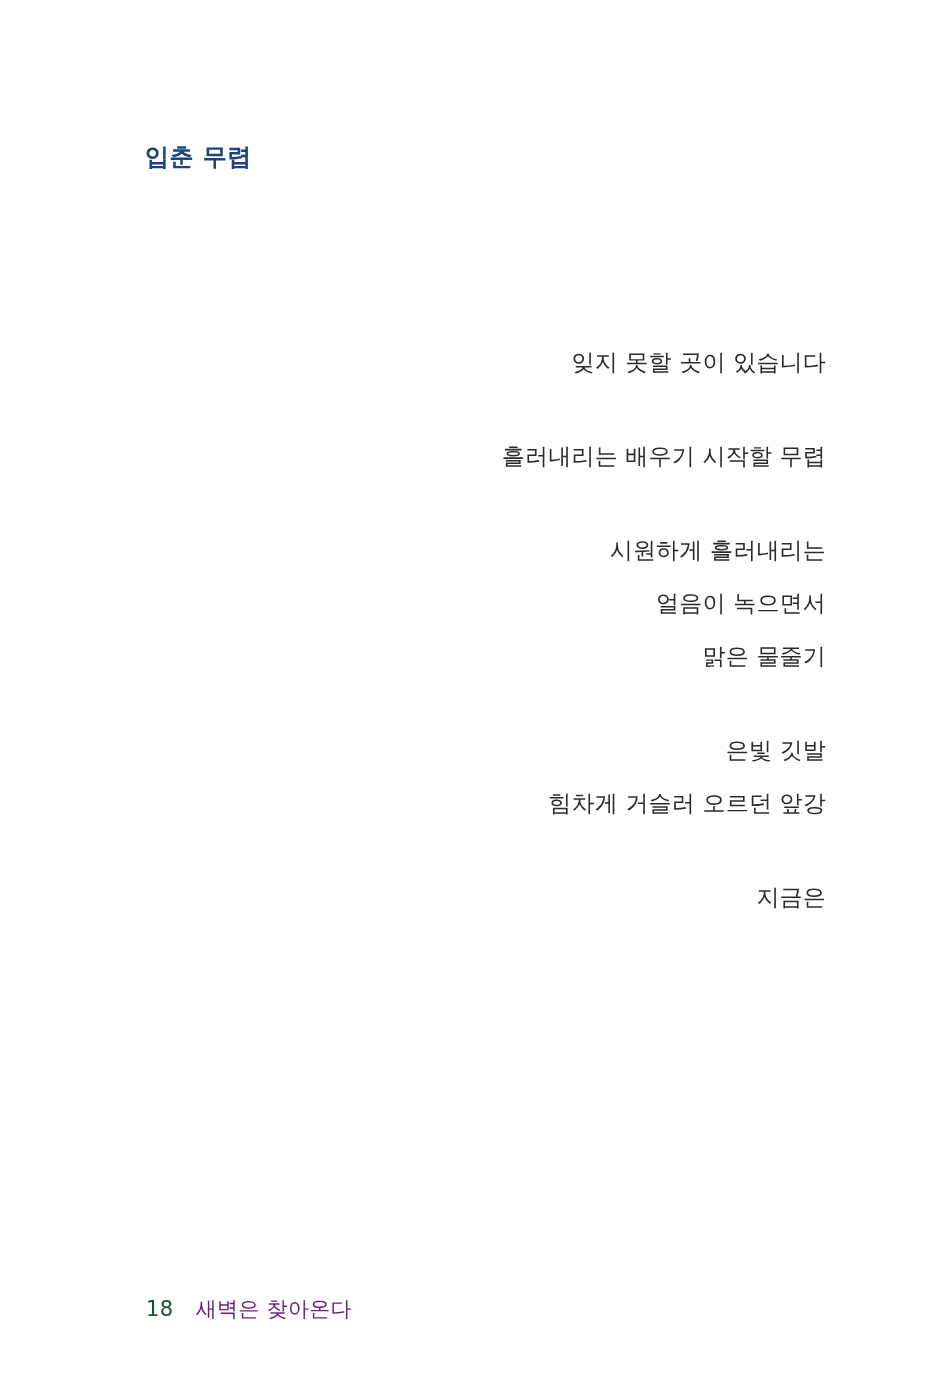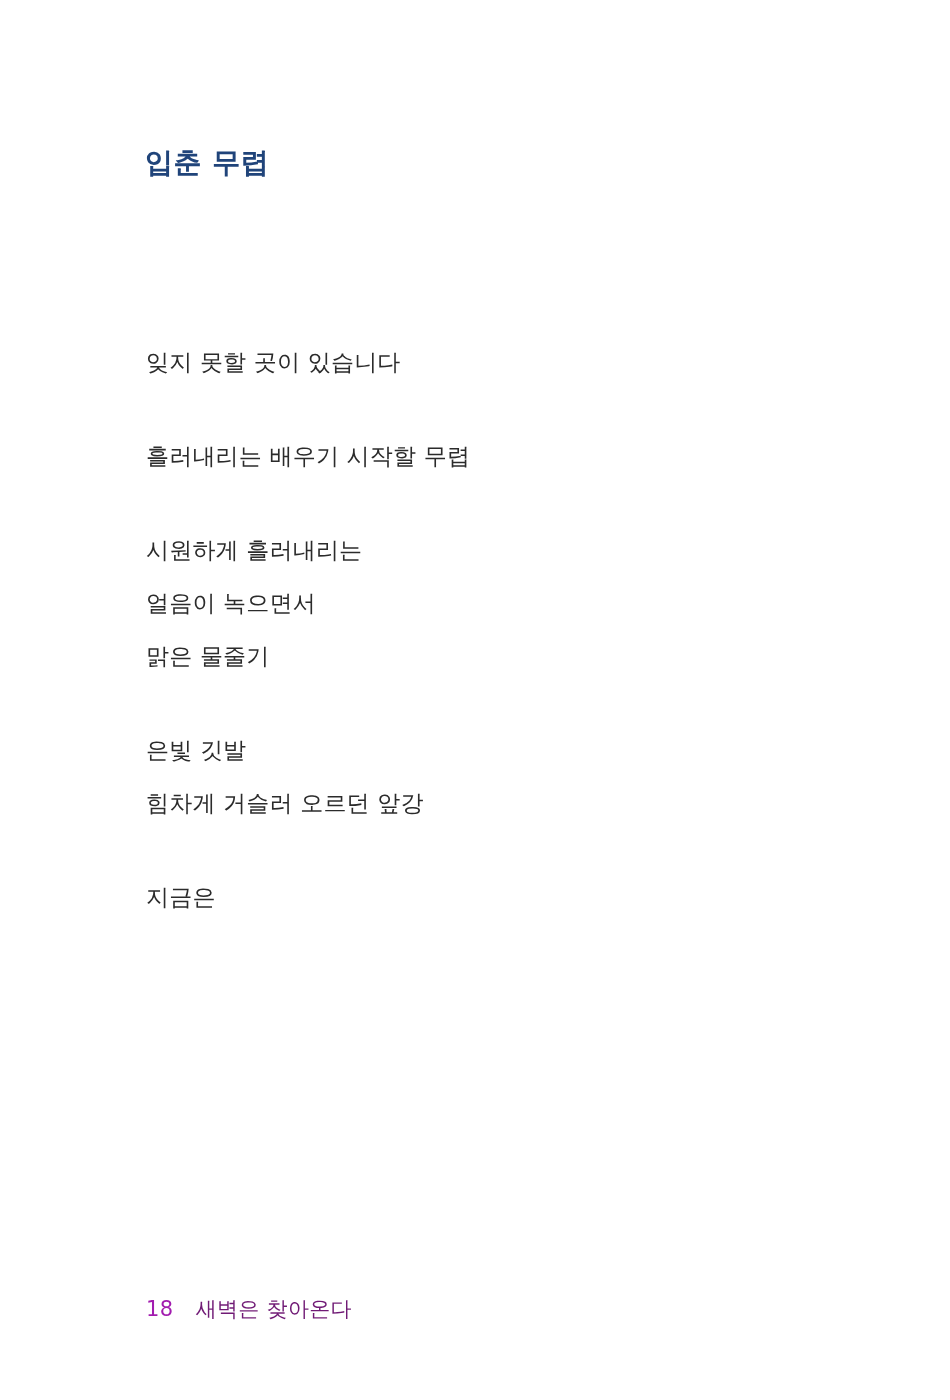--- a/index.html
+++ b/index.html
@@ -20,21 +20,21 @@
     position: absolute;
     inset: 0;
     background: #ffffff;
   }
 
   .poem-title {
     position: absolute;
     left: 145px;
     top: 125px;
     font-family: "DejaVu Sans", "Liberation Sans", sans-serif;
-    font-size: 28px;
+    font-size: 24px;
     font-weight: 700;
     letter-spacing: 0.5px;
     color: #20447a;
     white-space: pre;
   }
 
   .poem-body {
     position: absolute;
     left: 146px;
     top: 336px;
@@ -50,34 +50,35 @@
   }
   .stanza:last-child {
     margin-bottom: 0;
   }
   .line {
     display: block;
     height: 53px;
     line-height: 53px;
     white-space: pre;
     letter-spacing: 0.2px;
+    text-align: right;
   }
 
   .footer {
     position: absolute;
     left: 146px;
     bottom: 77px;
     display: flex;
     align-items: baseline;
     gap: 22px;
     font-family: "DejaVu Sans", "Liberation Sans", sans-serif;
   }
   .footer-page-number {
     font-size: 21px;
-    color: #a21caf;
+    color: #14532d;
     letter-spacing: 0.5px;
   }
   .footer-book-title {
     font-size: 21px;
     color: #701a75;
     letter-spacing: 0.3px;
     white-space: pre;
   }
 </style>
 </head>

